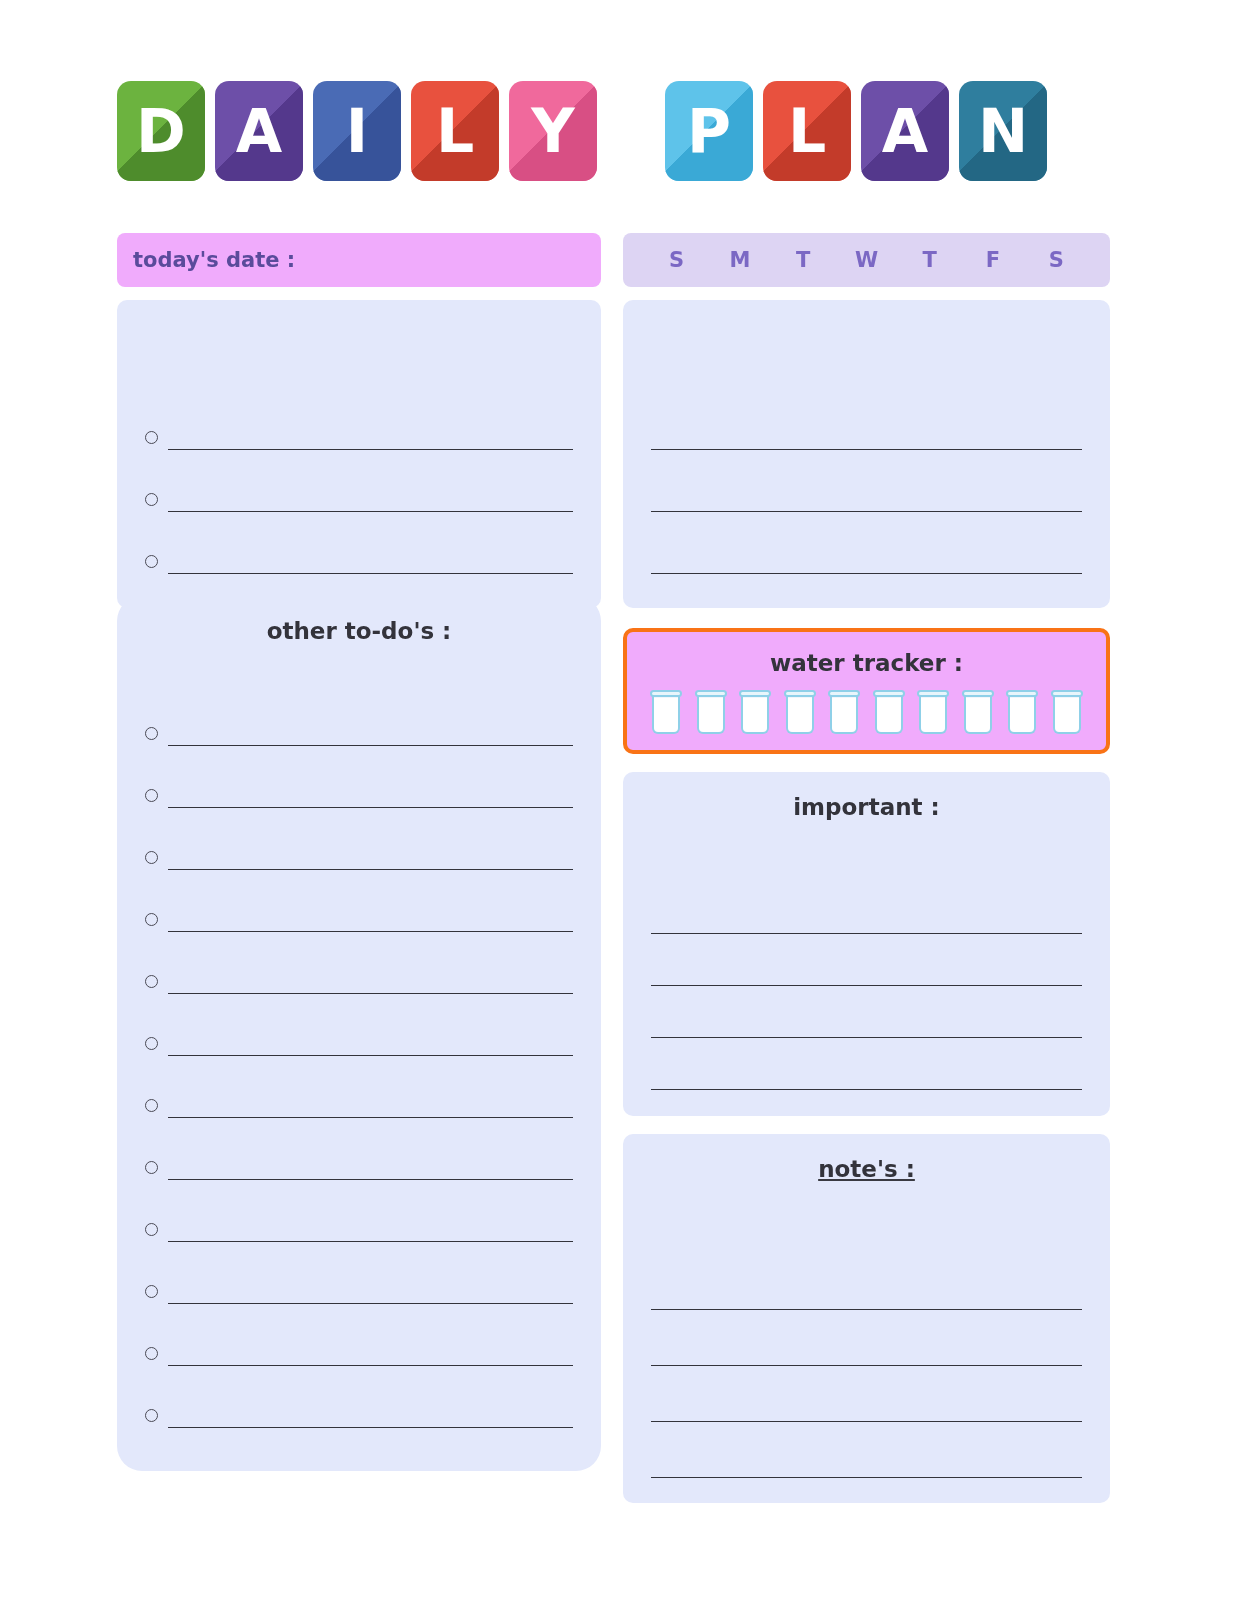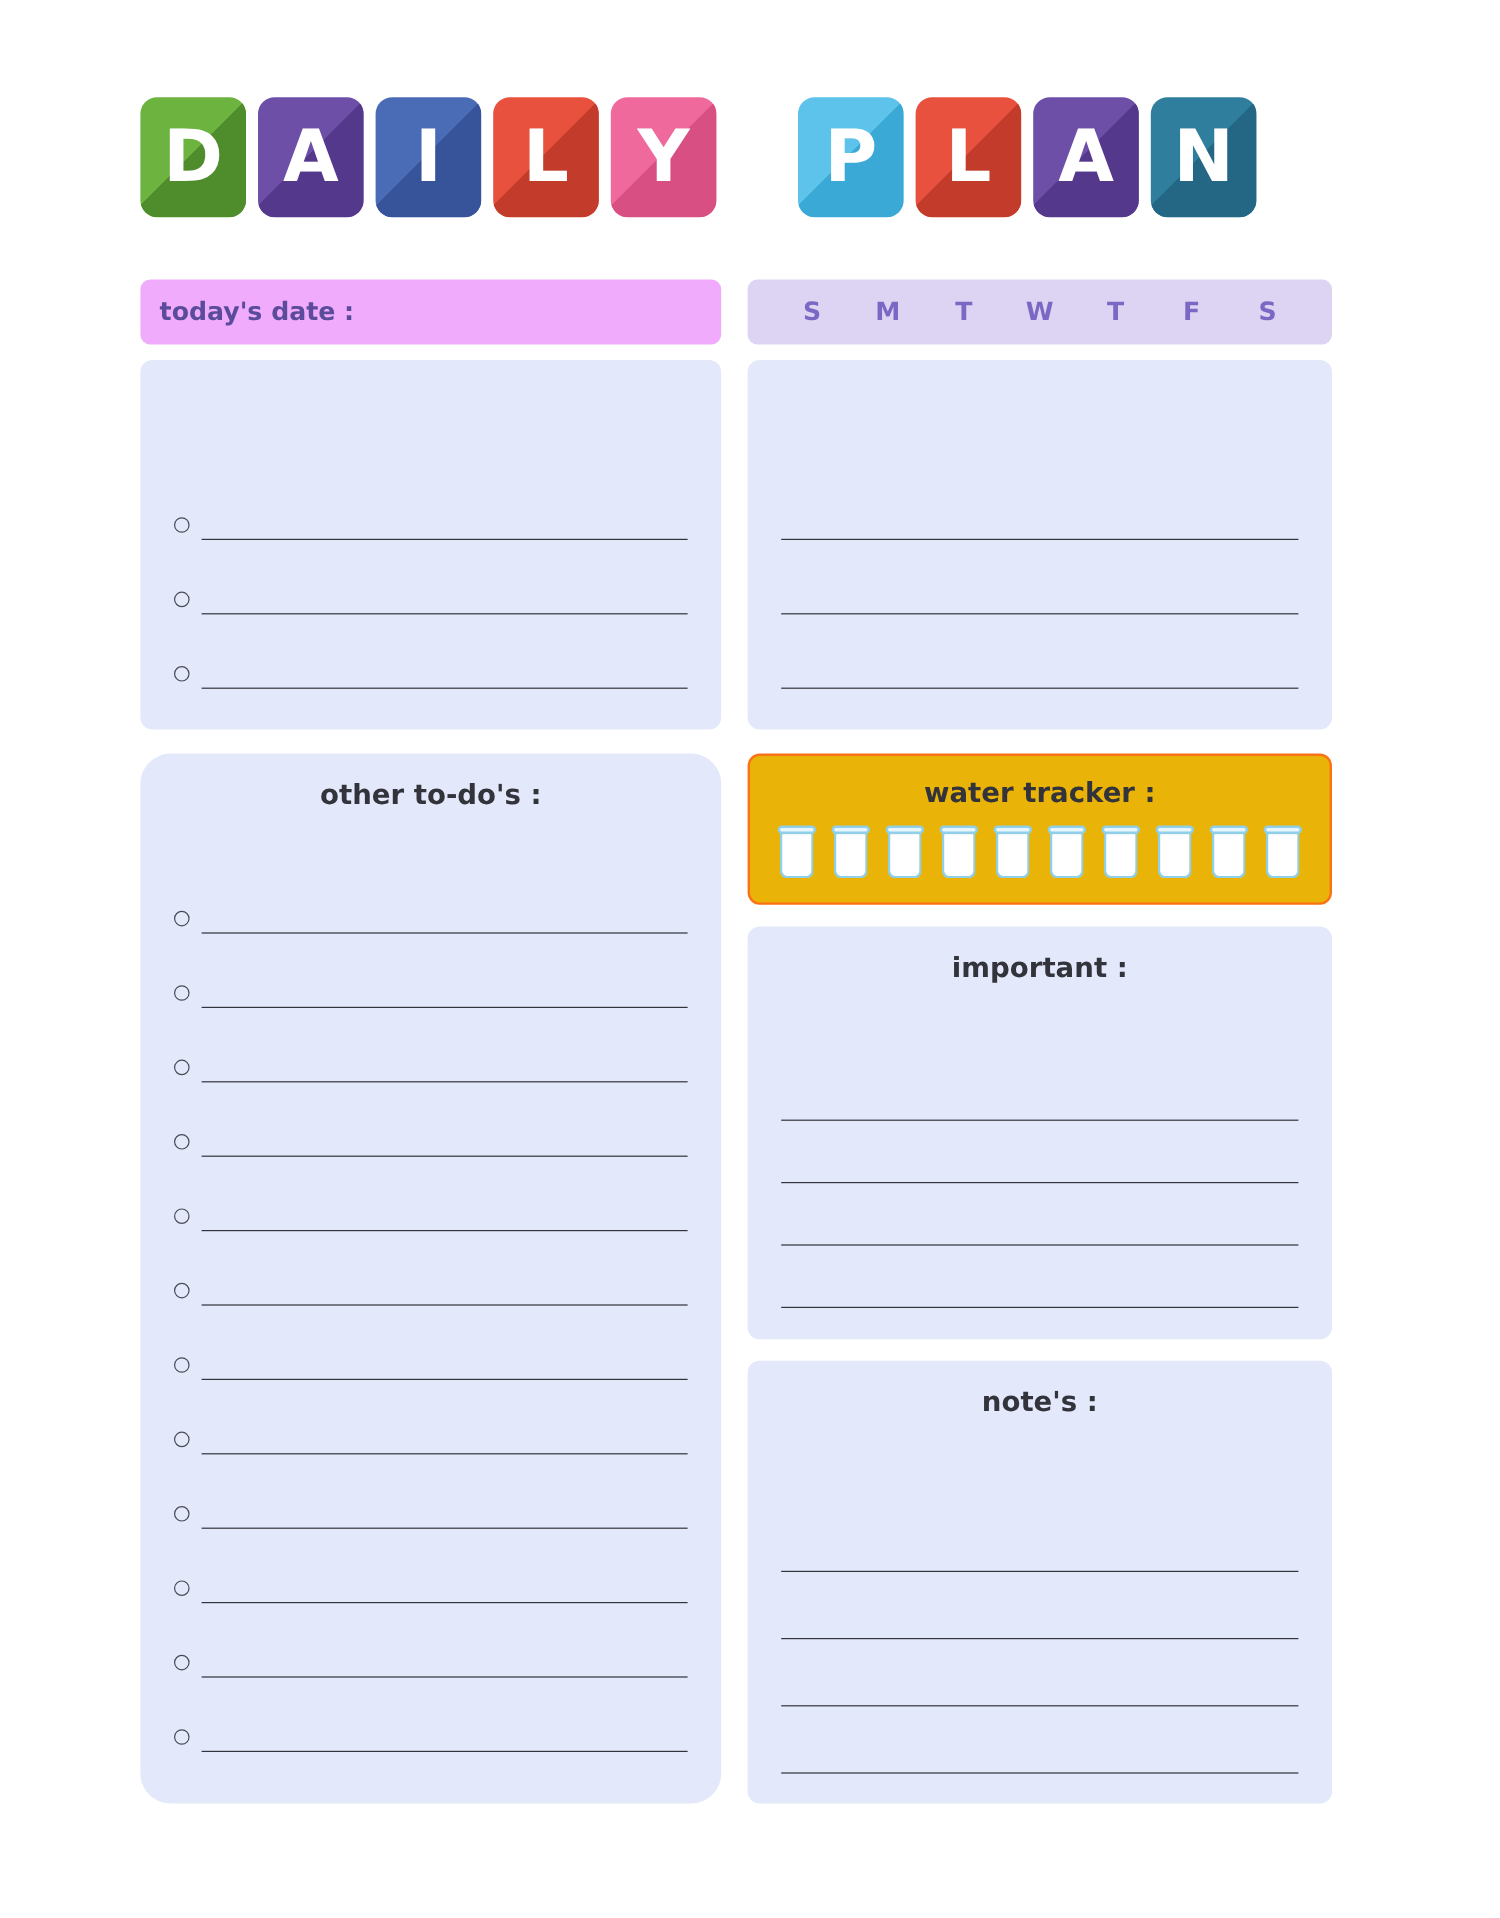--- a/index.html
+++ b/index.html
@@ -101,22 +101,22 @@
   }
 
   
   .panel {
     position: absolute;
     background: #e3e8fb;
     border-radius: 10px;
     box-sizing: border-box;
   }
   .panel.white {
-    background: #eab308;
-    border: 2px solid #f97316;
+    background: #f0abfc;
+    border: 4px solid #f97316;
   }
   .panel-title {
     text-align: center;
     font-size: 23px;
     font-weight: bold;
     color: #33333b;
     padding-top: 22px;
   }
 
   .lines {
@@ -148,21 +148,21 @@
   #priorities-panel { left:117px; top:300px; width:484px; height:308px; }
   #priorities-lines { left:28px; right:28px; top:88px; }
   #priorities-lines .line-row { height: 62px; }
 
   
   #times-panel { left:623px; top:300px; width:487px; height:308px; }
   #times-lines { left:28px; right:28px; top:88px; }
   #times-lines .line-row { height: 62px; }
 
   
-  #todos-panel { left:117px; top:628px; width:484px; height:875px;border-radius:25px; }
+  #todos-panel { left:117px; top:596px; width:484px; height:875px;border-radius:25px; }
   #todos-lines { left:28px; right:28px; top:88px; }
   #todos-lines .line-row { height: 62px; }
 
   
   #water-panel { left:623px; top:628px; width:487px; height:126px; }
   #water-panel .panel-title { padding-top: 18px; }
   .glasses {
     display: flex;
     justify-content: space-between;
     padding: 12px 22px 0 22px;
@@ -202,21 +202,21 @@
     box-sizing: border-box;
     background: #e8f5fb;
   }
 
   
   #exercise-panel { left:623px; top:772px; width:487px; height:344px; }
   #exercise-lines { left:28px; right:28px; top:110px; }
   #exercise-lines .line-row { height: 52px; }
 
   
-  #notes-panel { left:623px; top:1134px; width:487px; height:369px; }
+  #notes-panel { left:623px; top:1134px; width:487px; height:369px;text-decoration:underline; }
   #notes-lines { left:28px; right:28px; top:120px; }
   #notes-lines .line-row { height: 56px; }
 </style>
 </head>
 <body>
 
 <div class="page">
 
   <div class="title-row">
       <div class="tile" style="background: rgb(108, 179, 63);">

